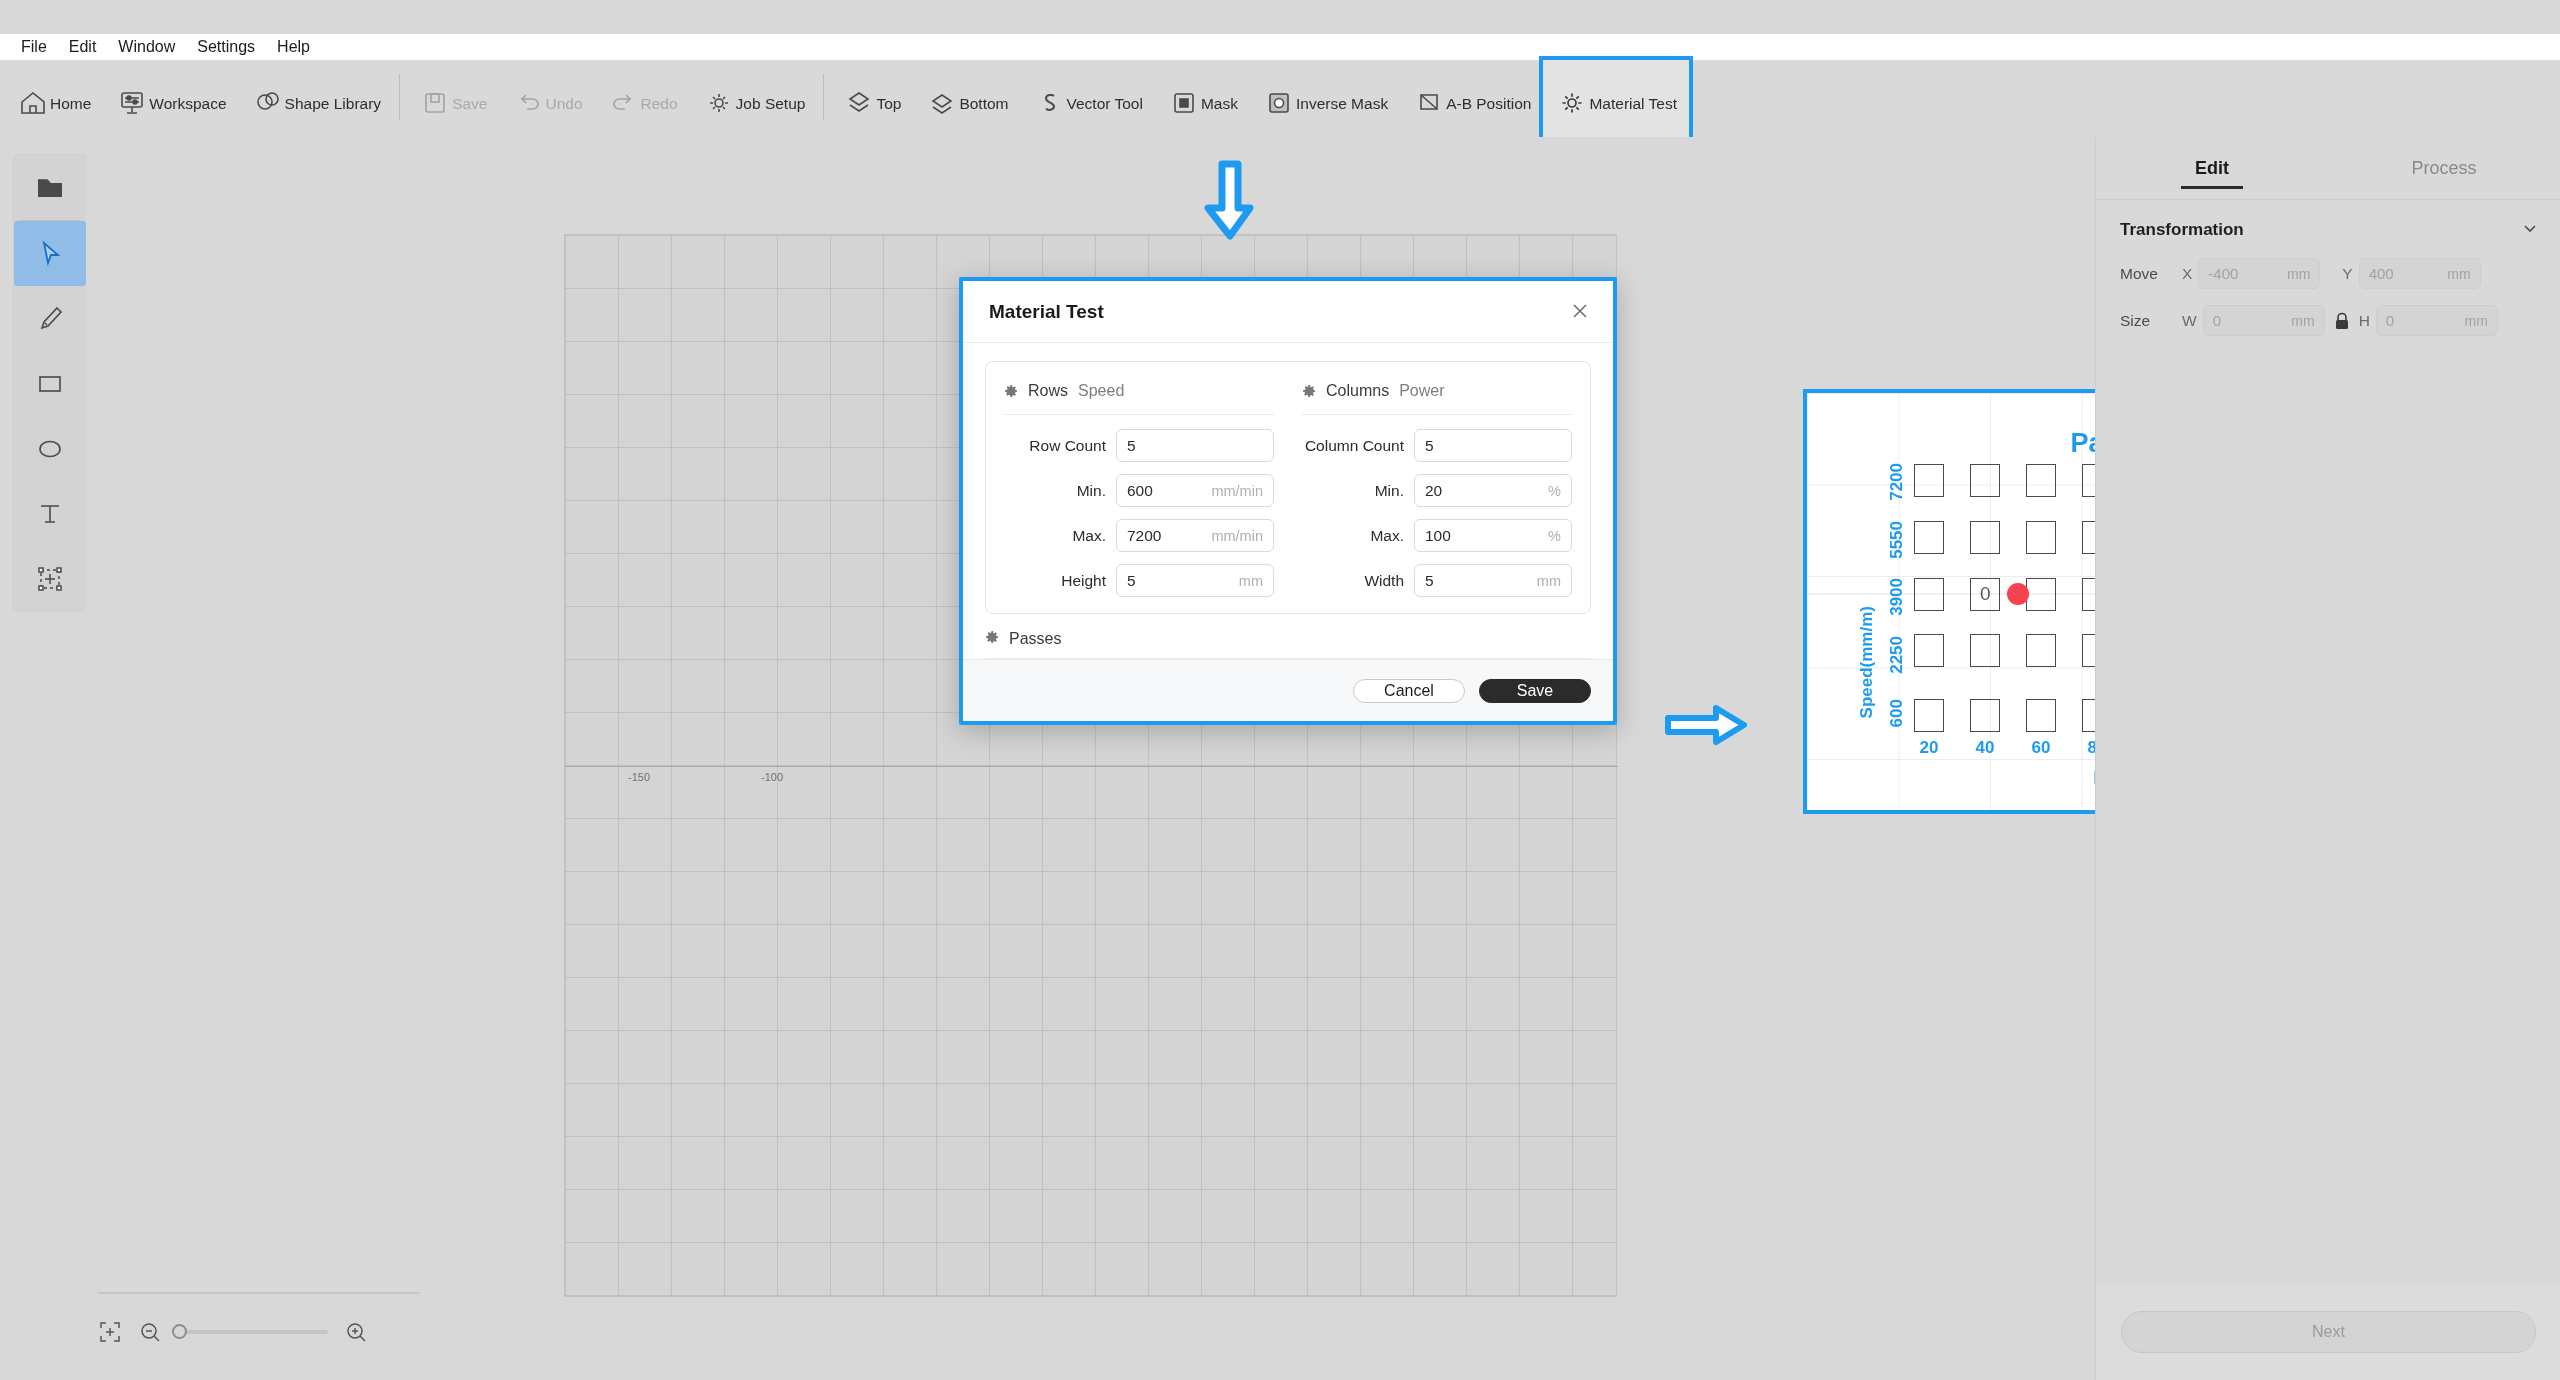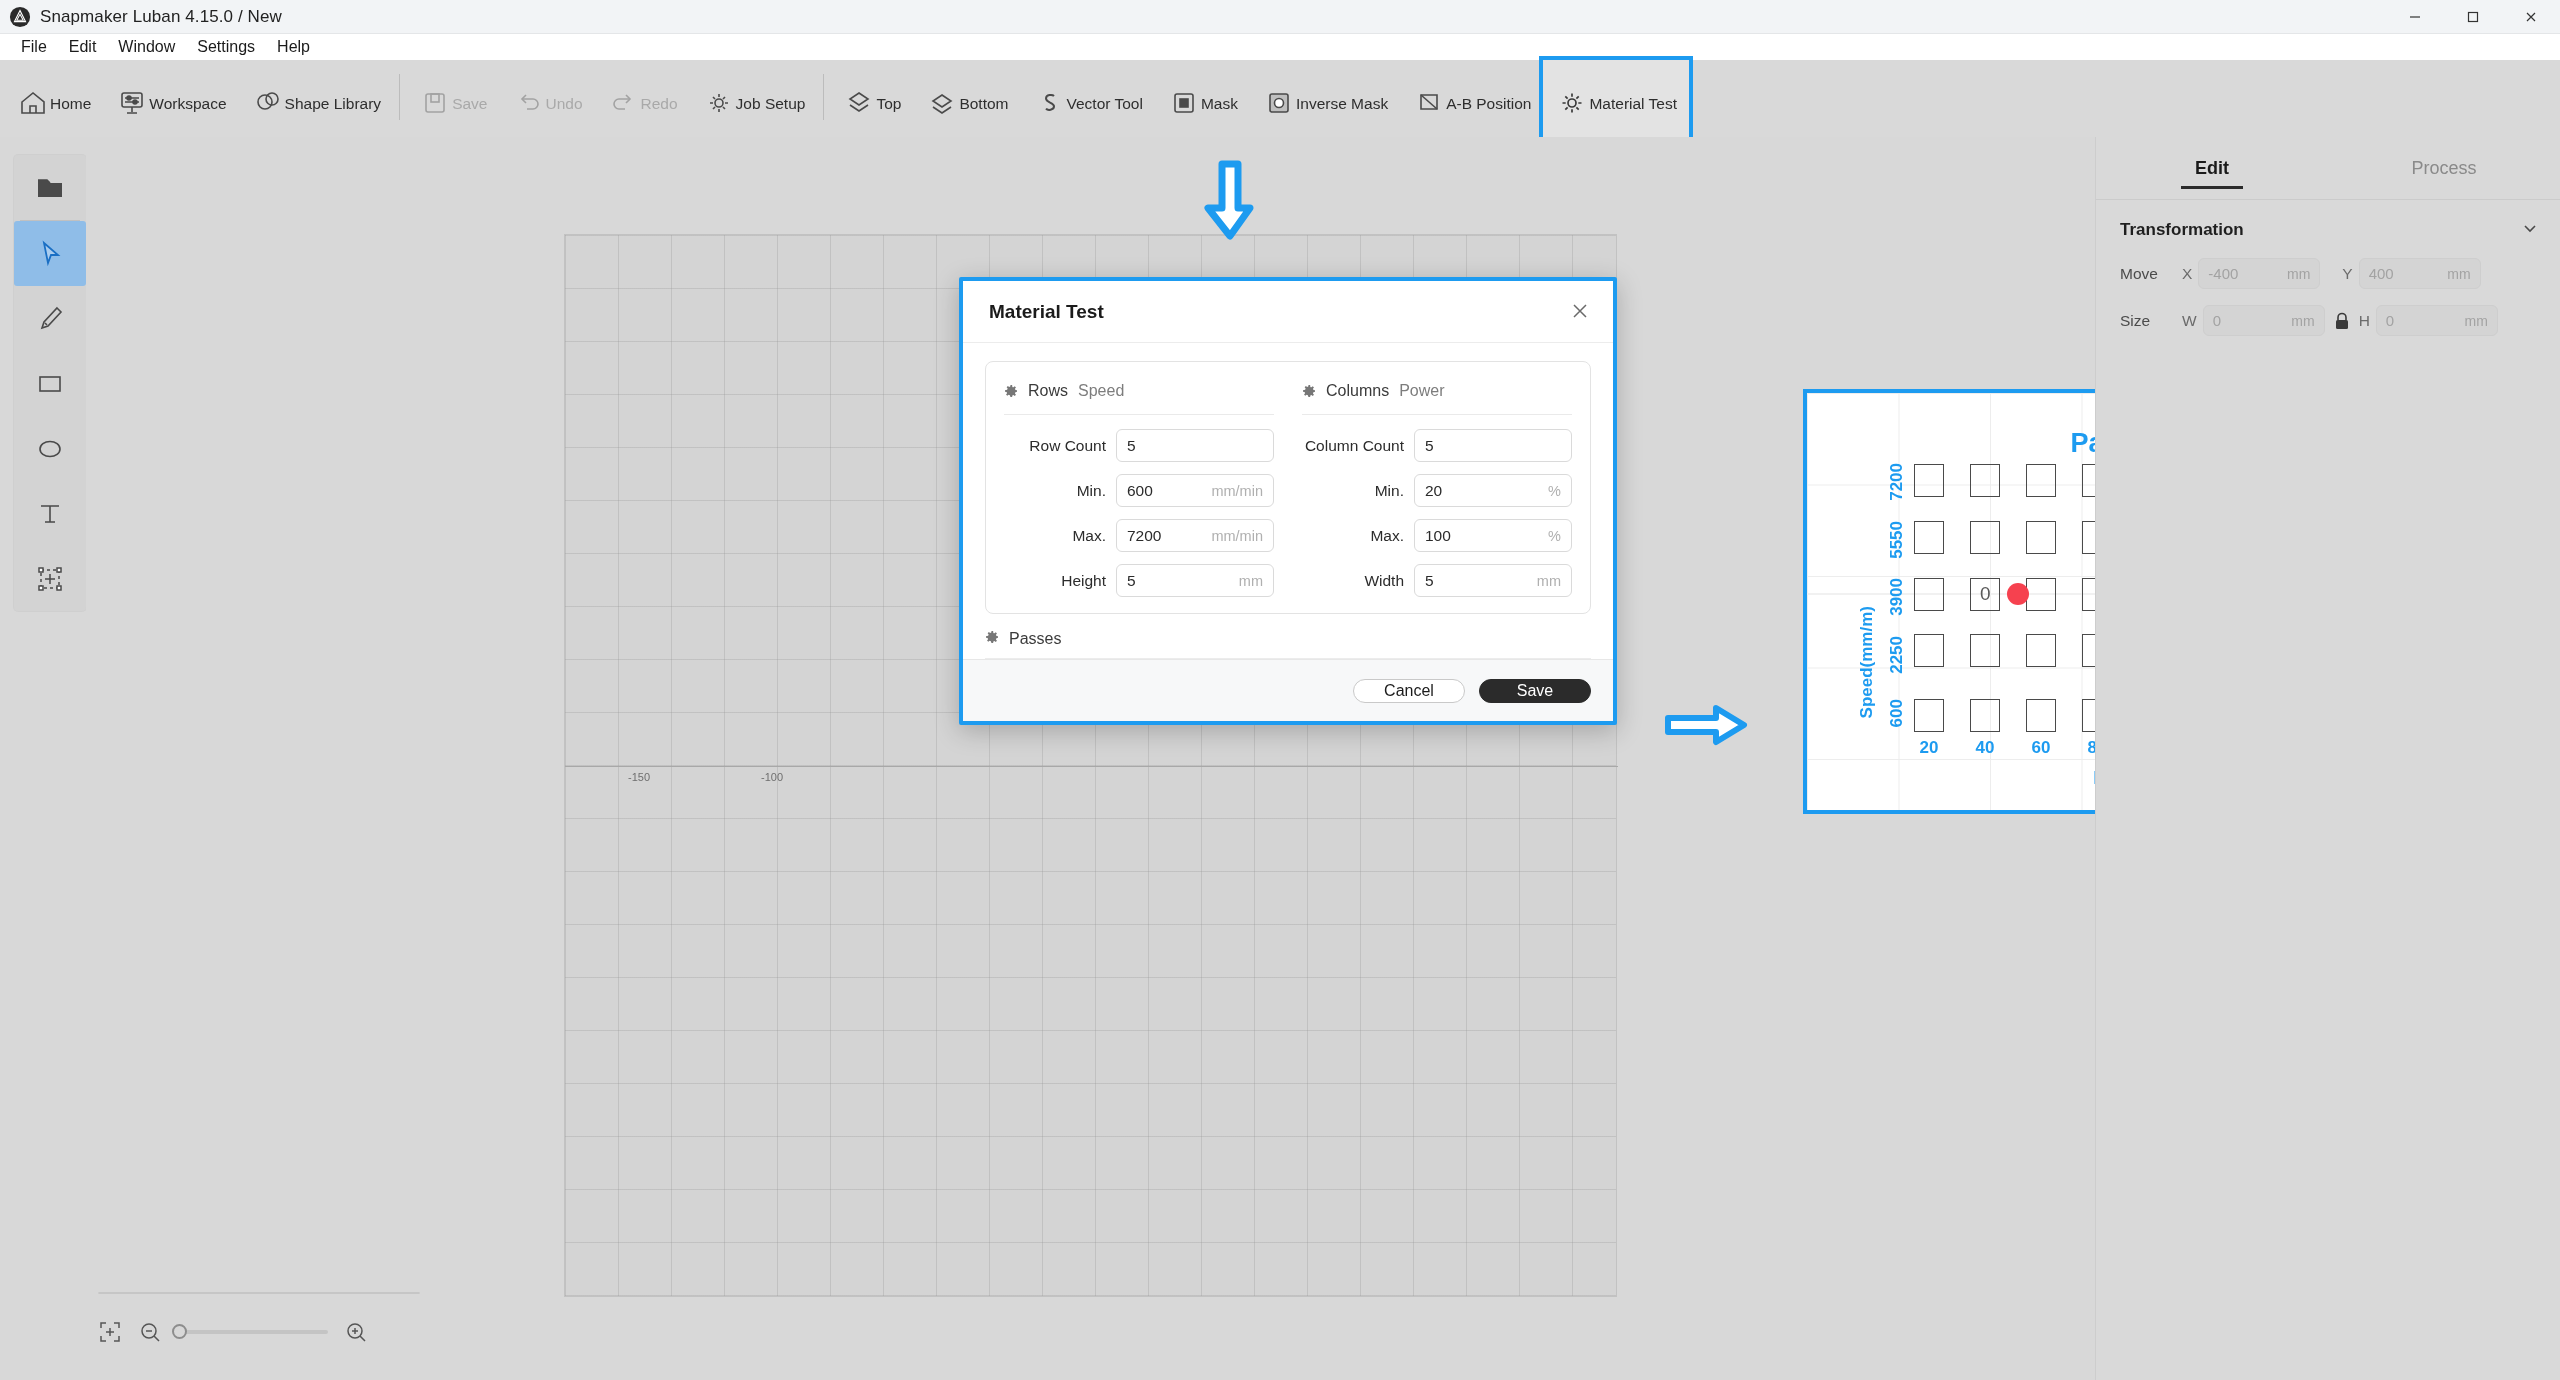--- a/index.html
+++ b/index.html
@@ -173,45 +173,20 @@
   .zoombar { position:absolute; left:98px; bottom:28px; width:322px; height:40px; display:flex; align-items:center; gap:16px; }
   .zb-ic { color:#555; display:flex; }
   .zb-track { position:relative; width:150px; height:4px; background:#c4c4c4; border-radius:2px; }
   .zb-knob { position:absolute; left:-6px; top:-6px; width:15px; height:15px; border:2px solid #8d8d8d; border-radius:50%; background:#d8d8d8; }
 </style>
 </head>
 <body>
 
 <div class="app">
 
-  <div class="titlebar">
-    <svg class="app-logo" viewBox="0 0 24 24">
-      <circle cx="12" cy="12" r="11" fill="#2a2a2a"></circle>
-      <path d="M12 5 L18 17 L6 17 Z" fill="none" stroke="#fff" stroke-width="1.3"></path>
-      <path d="M12 9 L15.5 15.5 L8.5 15.5 Z" fill="none" stroke="#fff" stroke-width="1.1"></path>
-    </svg>
-    <span class="title-text">Snapmaker Luban 4.15.0 / New</span>
-    <div class="win-btns">
-      <div class="win-btn">
-        <svg width="14" height="14" viewBox="0 0 14 14">
-            <path d="M2 7h10" stroke="#333" stroke-width="1.2"></path>
-          </svg>
-      </div>
-      <div class="win-btn">
-        <svg width="14" height="14" viewBox="0 0 14 14">
-            <rect x="2.5" y="2.5" width="9" height="9" fill="none" stroke="#333" stroke-width="1.2"></rect>
-          </svg>
-      </div>
-      <div class="win-btn">
-        <svg width="14" height="14" viewBox="0 0 14 14">
-            <path d="M3 3l8 8M11 3l-8 8" stroke="#333" stroke-width="1.2"></path>
-          </svg>
-      </div>
-    </div>
-  </div>
 
   <div class="menubar">
     <div class="menu-item">File</div>
     <div class="menu-item">Edit</div>
     <div class="menu-item">Window</div>
     <div class="menu-item">Settings</div>
     <div class="menu-item">Help</div>
   </div>
 
   <div class="toolbar">
@@ -639,20 +614,23 @@
           </svg>
         </span>
         <span class="rp-ax">H</span>
         <div class="rp-inp">
           <span class="v">0</span>
           <span class="u">mm</span>
         </div>
       </div>
     </div>
 
+    <div class="next-wrap">
+      <div class="next-btn">Next</div>
+    </div>
   </div>
 
   <div class="objlist">
   </div>
 
   <div class="zoombar">
     <span class="zb-ic">
       <svg width="24" height="24" viewBox="0 0 24 24" fill="none" stroke="#555" stroke-width="1.5">
         <path d="M3 8V3h5M21 8V3h-5M3 16v5h5M21 16v5h-5"></path>
           <path d="M12 8v8M8 12h8"></path>

